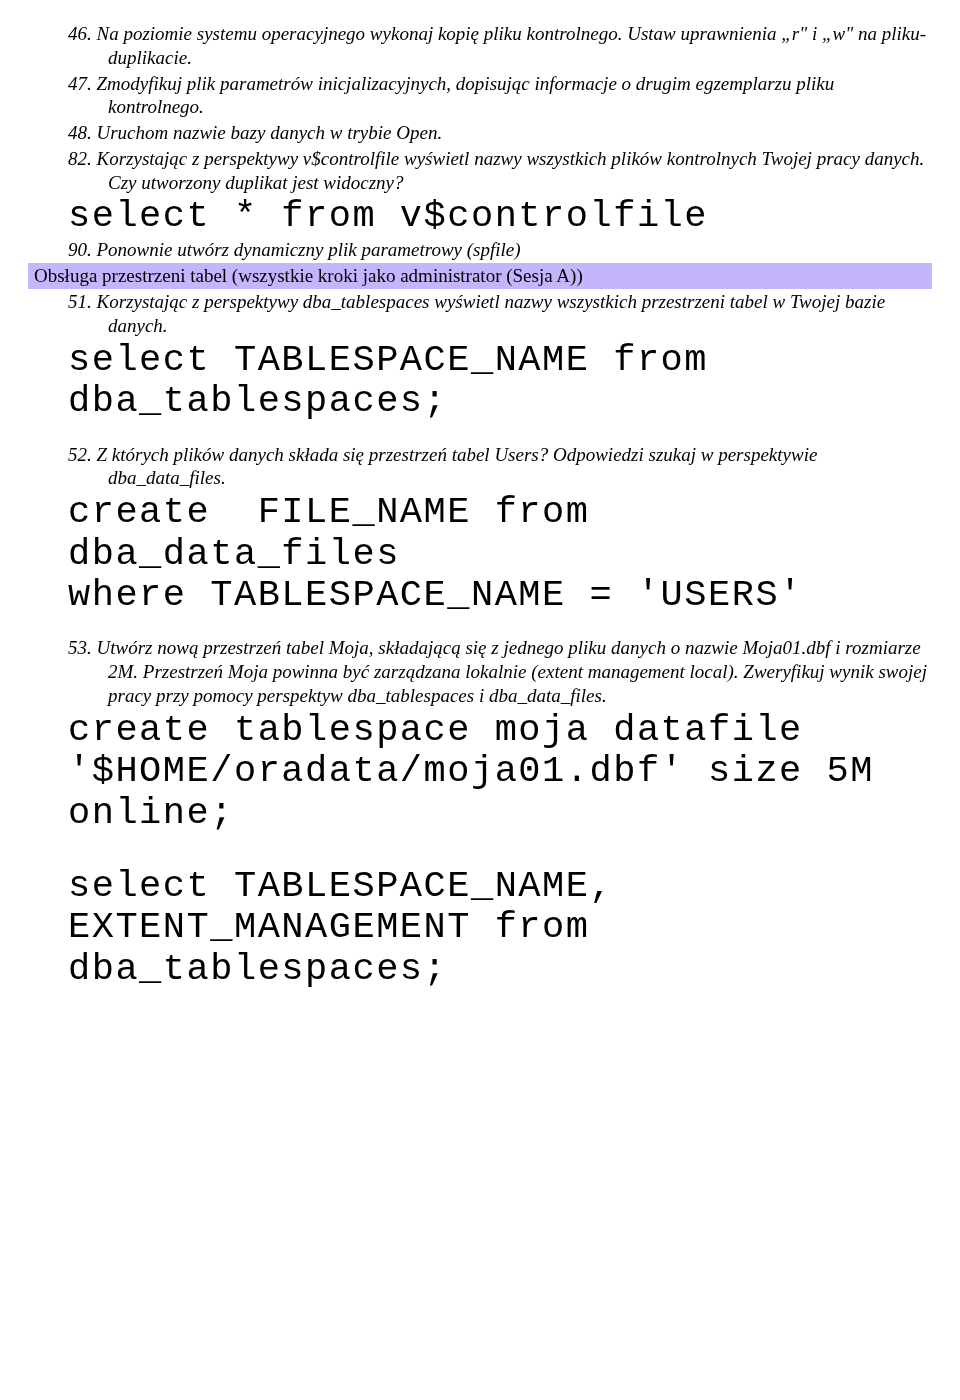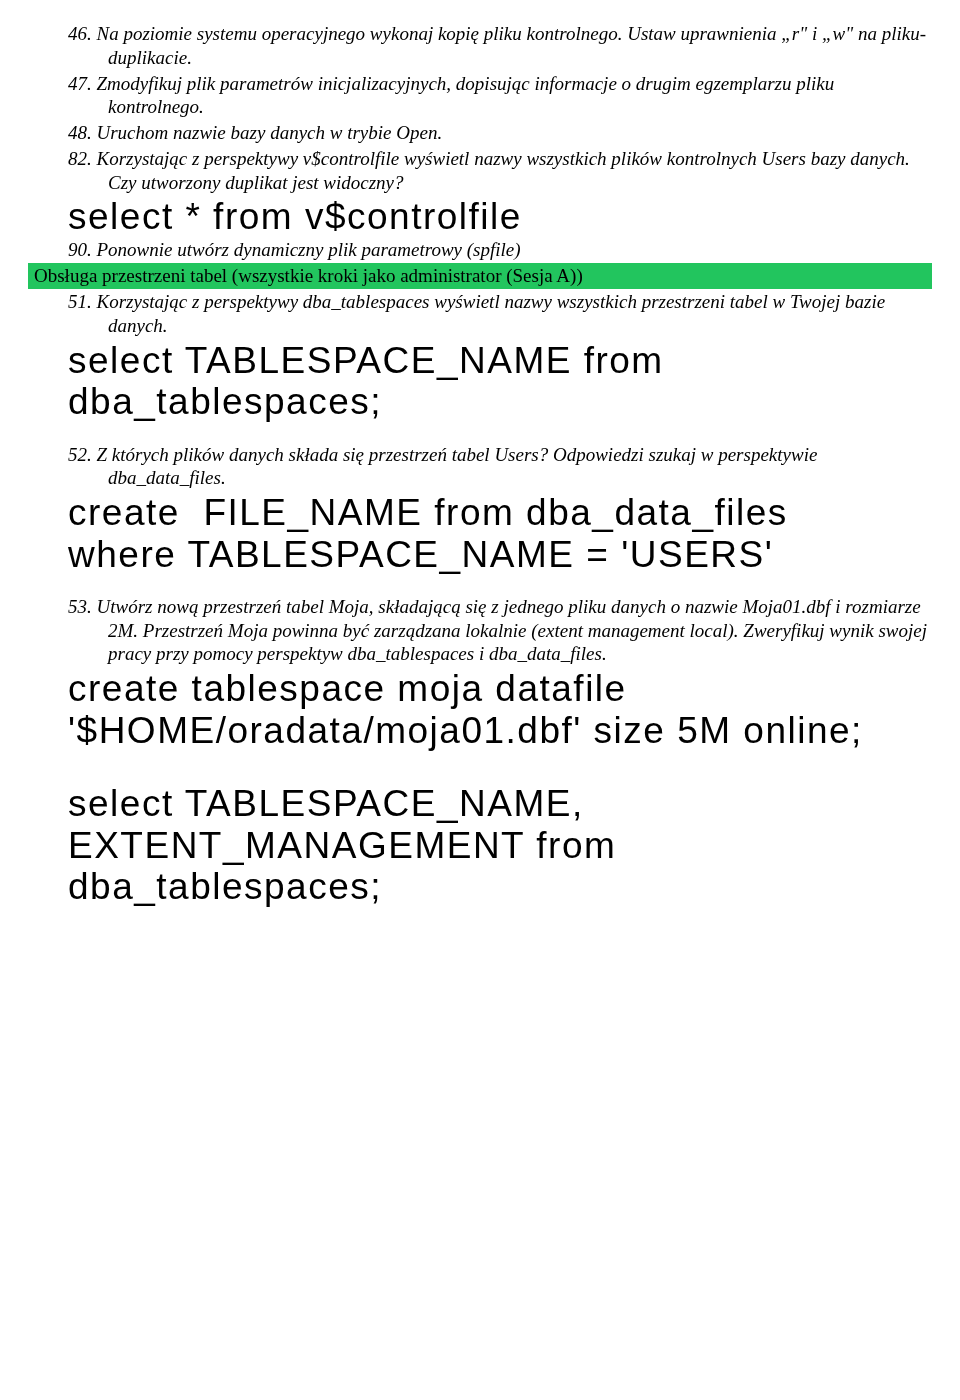--- a/index.html
+++ b/index.html
@@ -18,30 +18,30 @@
     }
     .item-line {
       padding-left: 80px;
       text-indent: -40px;
       font-style: italic;
     }
     .item-num {
       display: inline;
     }
     .code {
-      font-family: Liberation Sans, sans-serif;
+      font-family: Liberation Mono, monospace;
       font-size: 37px;
       letter-spacing: 1.5px;
       line-height: 1.12;
       padding-left: 40px;
       white-space: pre-wrap;
       word-wrap: break-word;
     }
     .section-header {
-      background: #22c55e;
+      background: #c4b5fd;
       font-size: 19px;
       padding: 1px 0 1px 6px;
       margin: 1px 0 1px 0;
     }
     .gap {
       height: 20px;
     }
     .gap-med {
       height: 32px;
     }
@@ -66,21 +66,21 @@
 <div class="item">
   <div class="item-line">
     <span class="item-num">48.</span>
     <span>Uruchom nazwie bazy danych w trybie Open.</span>
   </div>
 </div>
 
 <div class="item">
   <div class="item-line">
     <span class="item-num">82.</span>
-    <span>Korzystając z perspektywy v$controlfile wyświetl nazwy wszystkich plików kontrolnych Users bazy danych. Czy utworzony duplikat jest widoczny?</span>
+    <span>Korzystając z perspektywy v$controlfile wyświetl nazwy wszystkich plików kontrolnych Twojej pracy danych. Czy utworzony duplikat jest widoczny?</span>
   </div>
 </div>
 
 <div class="code">select * from v$controlfile</div>
 
 <div class="item">
   <div class="item-line">
     <span class="item-num">90.</span>
     <span>Ponownie utwórz dynamiczny plik parametrowy (spfile)</span>
   </div>

